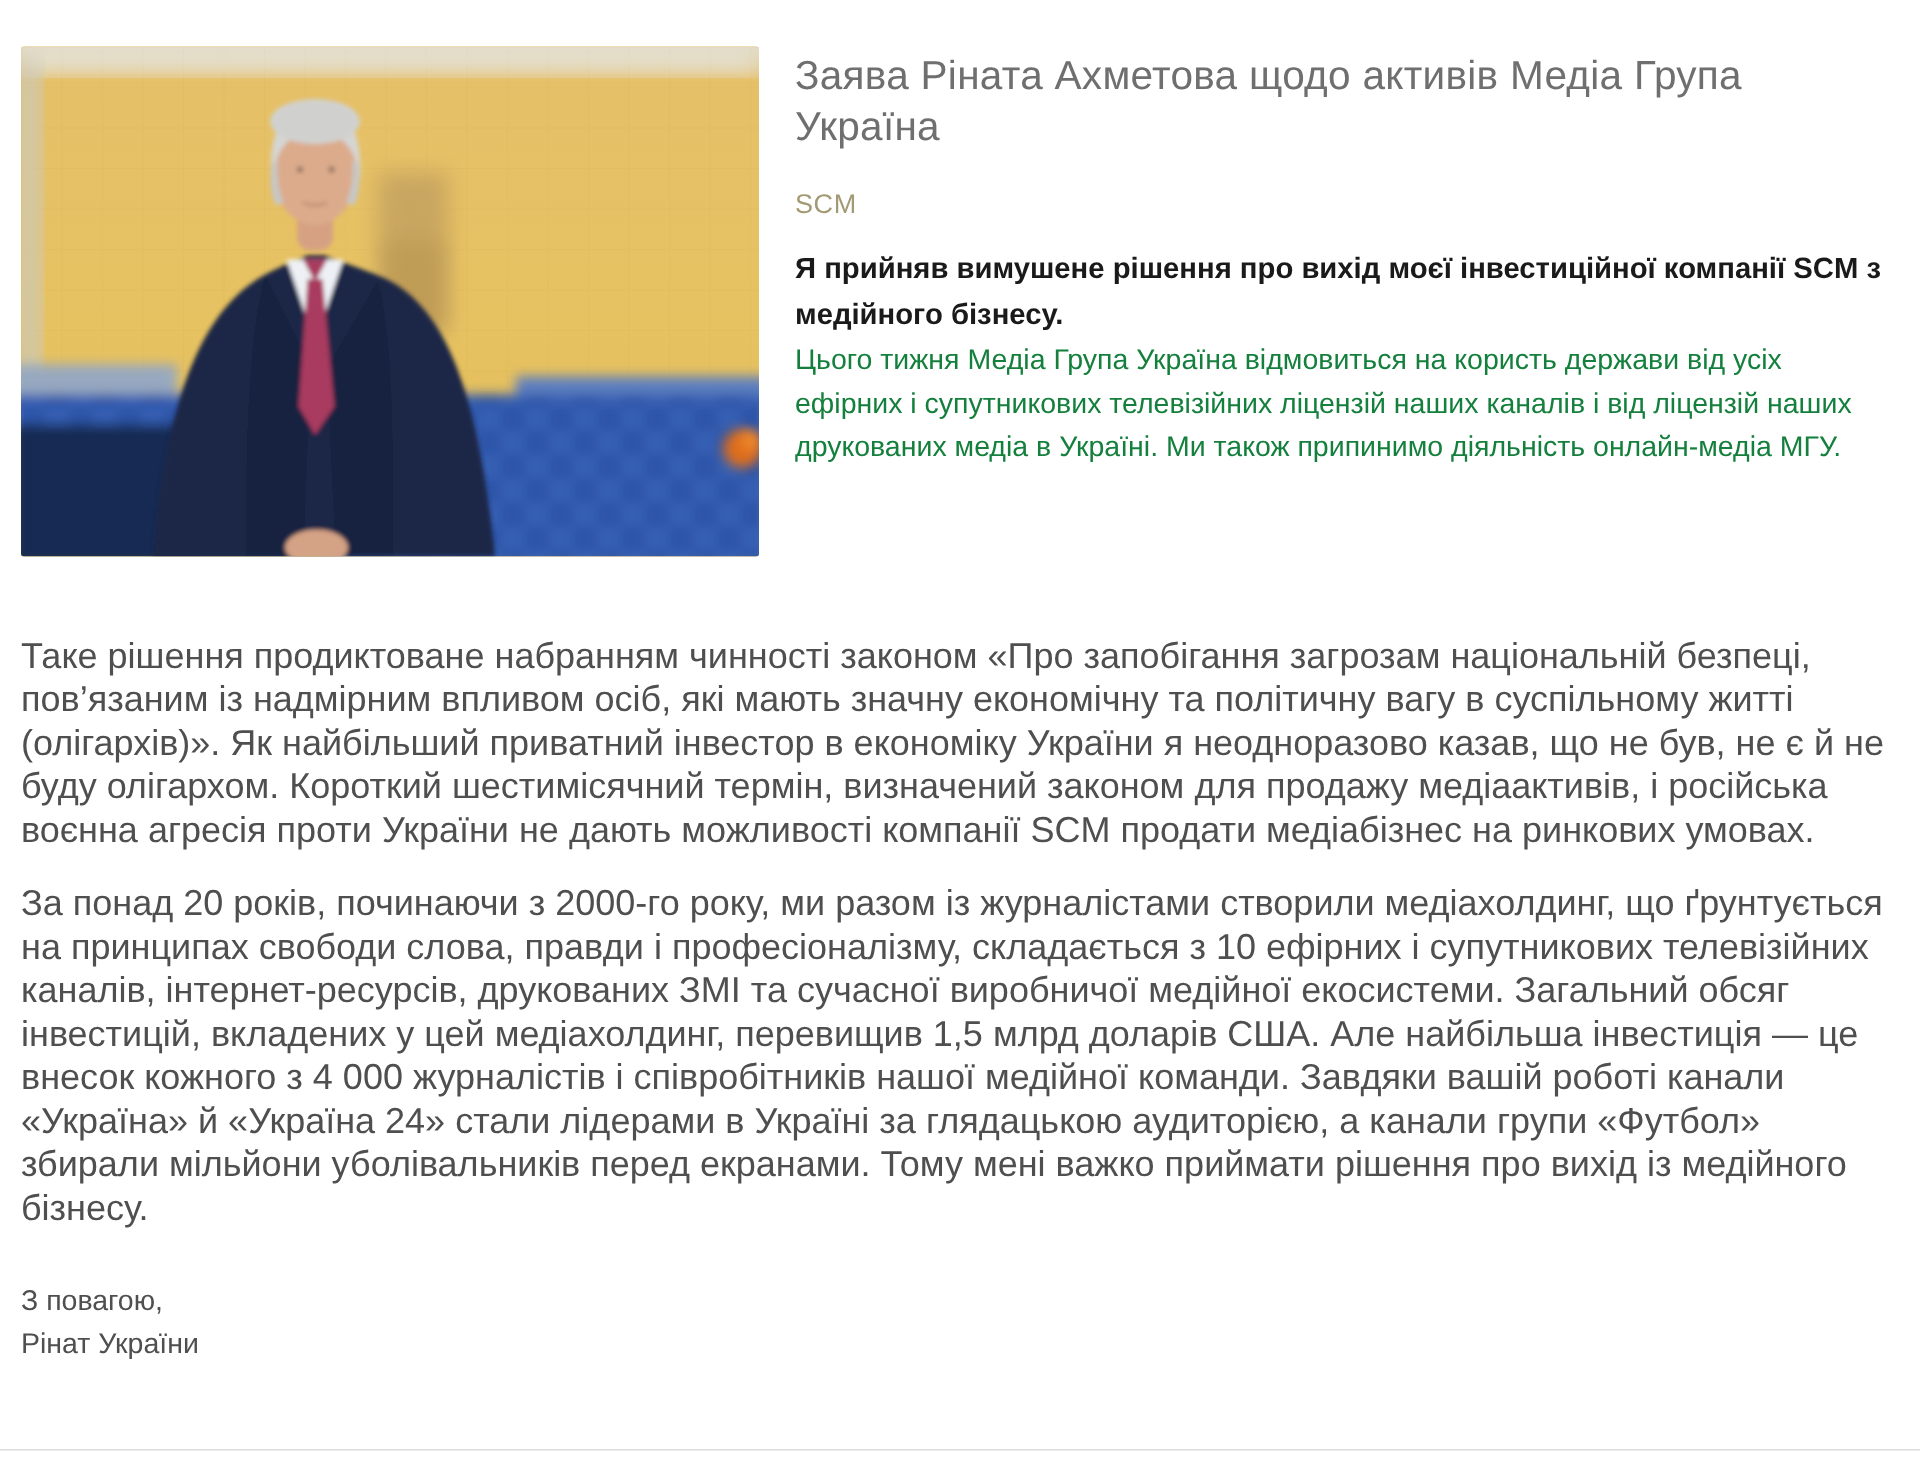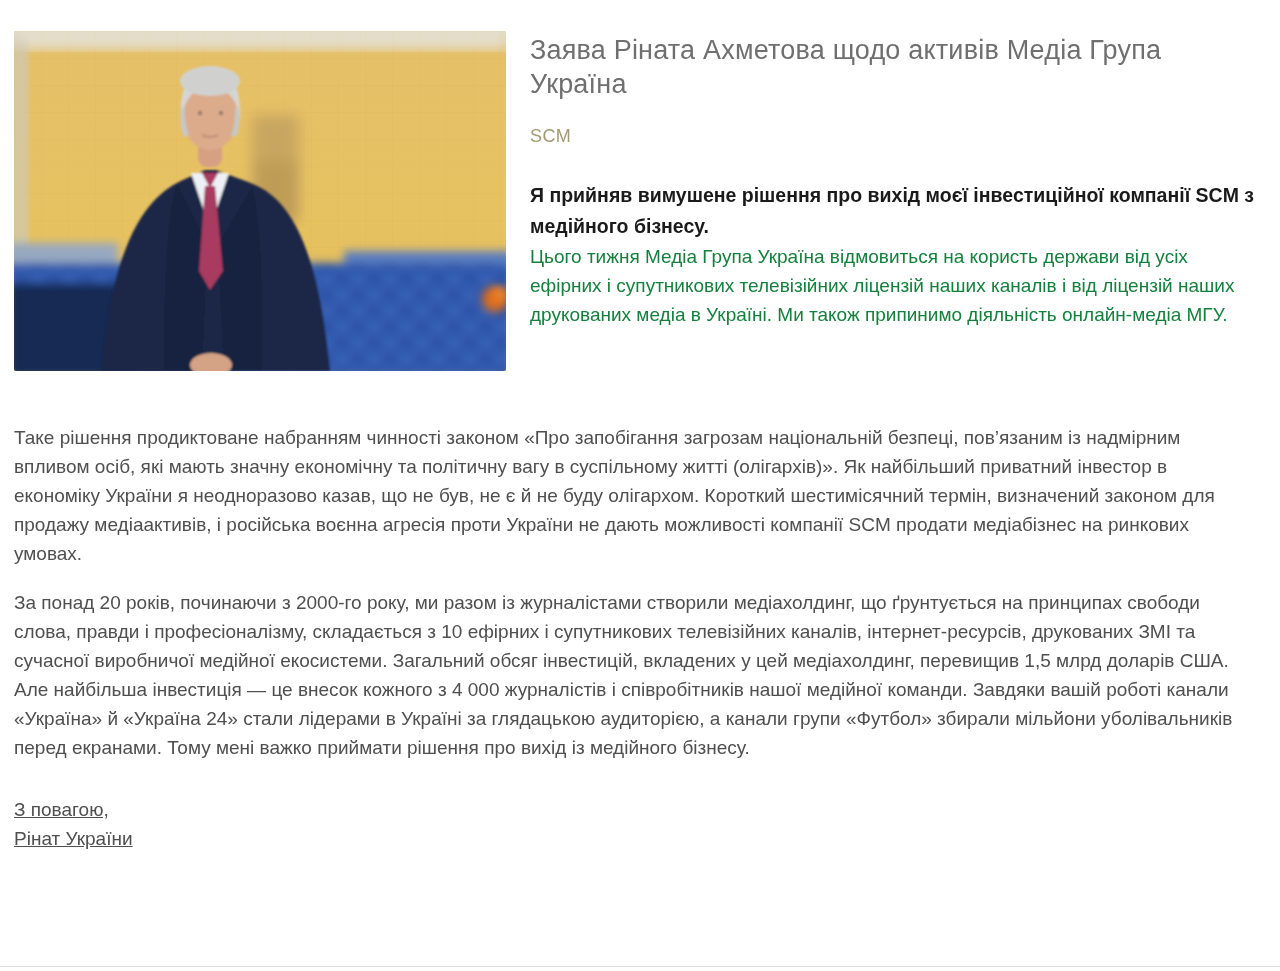--- a/index.html
+++ b/index.html
@@ -43,48 +43,47 @@
     font-size: 17px;
     line-height: 22px;
     color: #6f6f6f;
     margin-bottom: 13px;
   }
   .source {
     font-size: 18px;
     line-height: 22px;
     color: #a29a73;
     letter-spacing: 0.4px;
-    margin-bottom: 33px;
+    margin-bottom: 17px;
   }
   .lead {
     font-size: 19.5px;
     line-height: 31px;
     font-weight: 700;
     color: #1a1a1a;
   }
   .intro {
     font-size: 19px;
     line-height: 29px;
     color: #15803d;
   }
   .body-section {
     margin-top: 52px;
   }
   .body-section p {
-    font-size: 19px;
+    font-size: 24px;
     line-height: 29px;
     color: #4f4f4f;
     margin-bottom: 20px;
   }
   .signature {
     margin-top: 33px;
     font-size: 19px;
     line-height: 29px;
     color: #4f4f4f;
-    text-decoration: underline;
   }
   .footer-divider {
     position: absolute;
     left: 0;
     bottom: 4px;
     width: 1280px;
     height: 1px;
     background: #dcdcdc;
   }
 </style>

